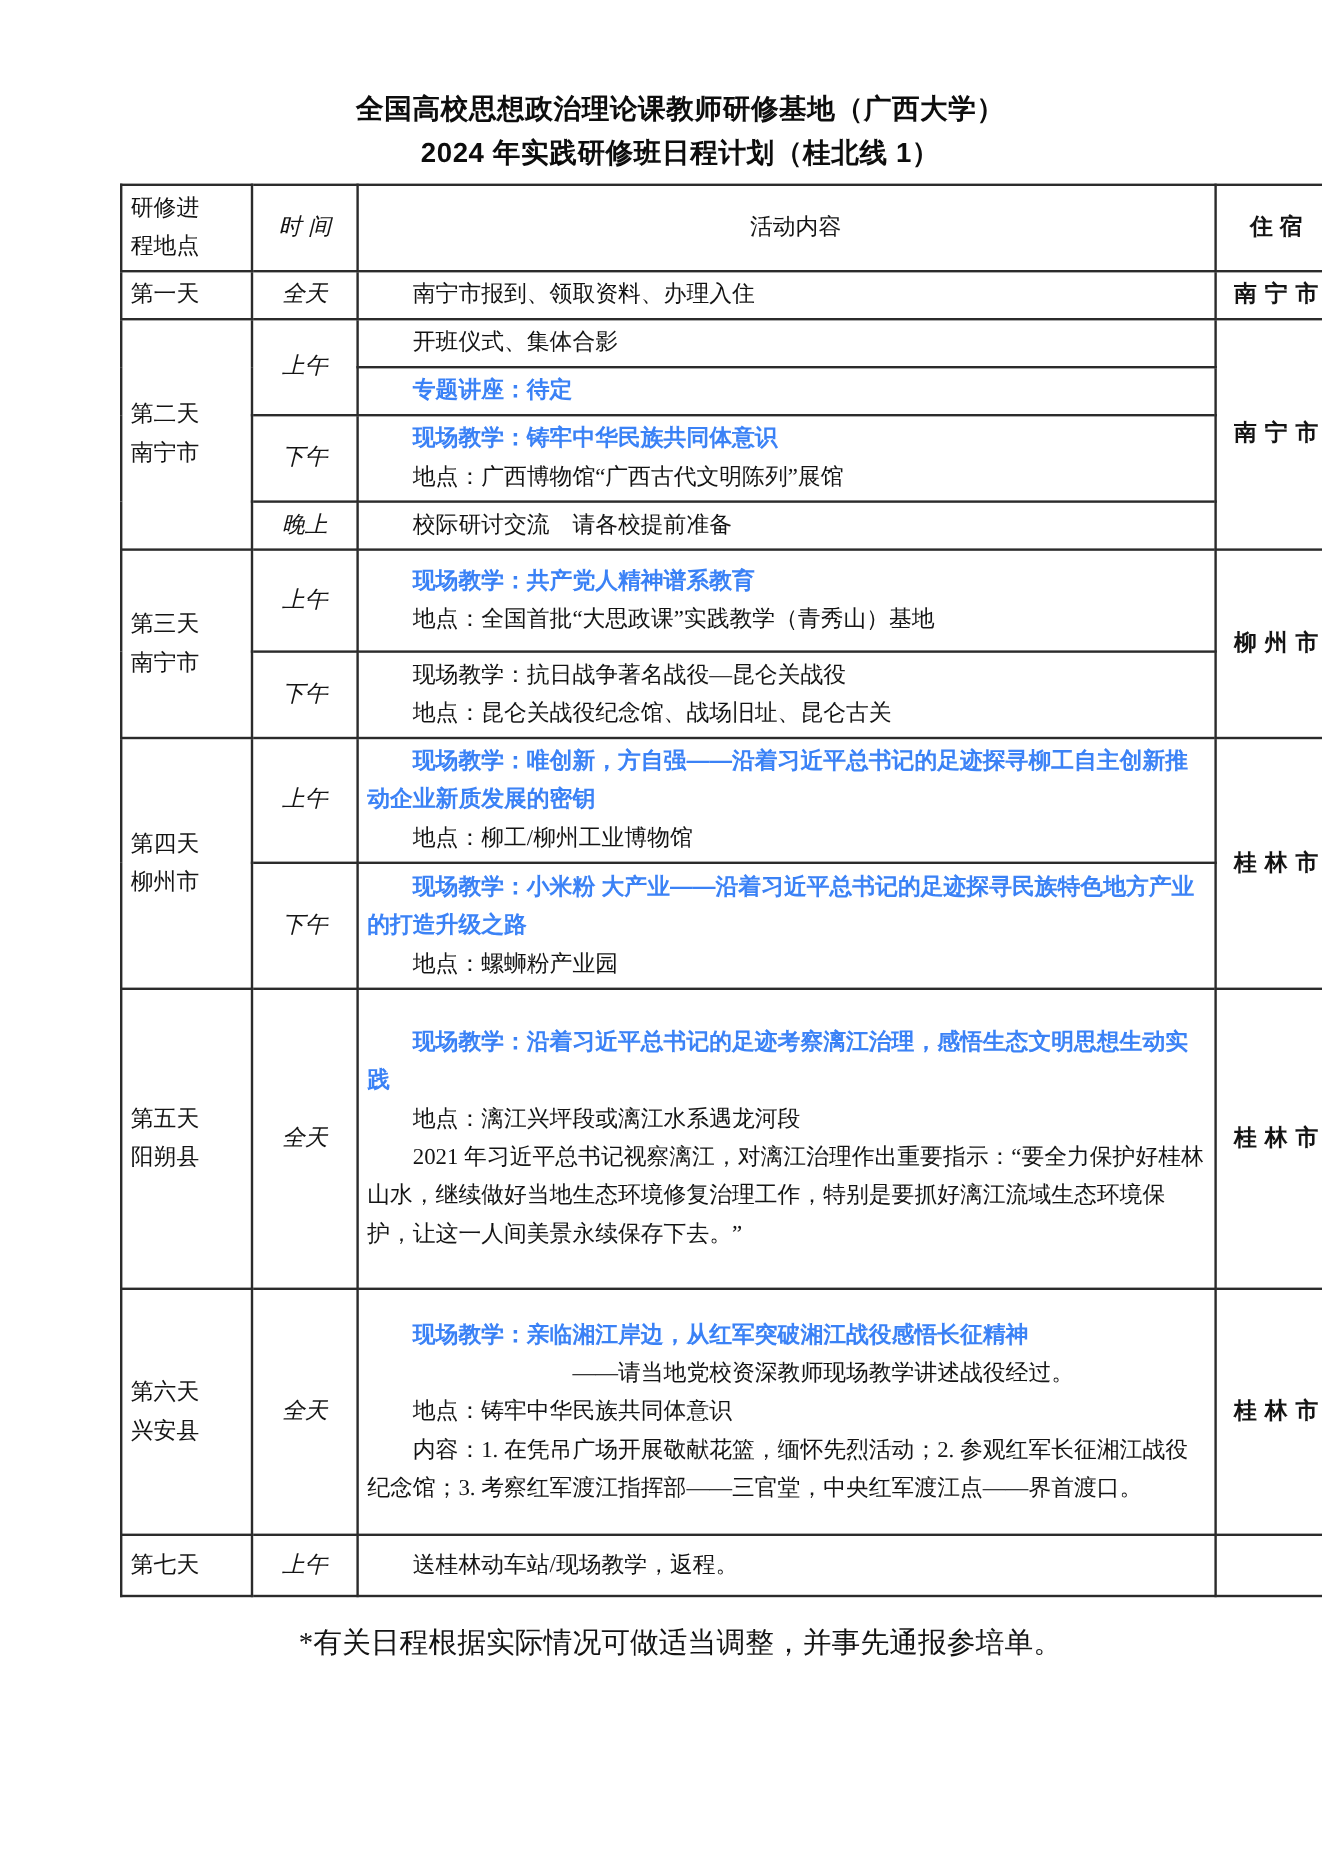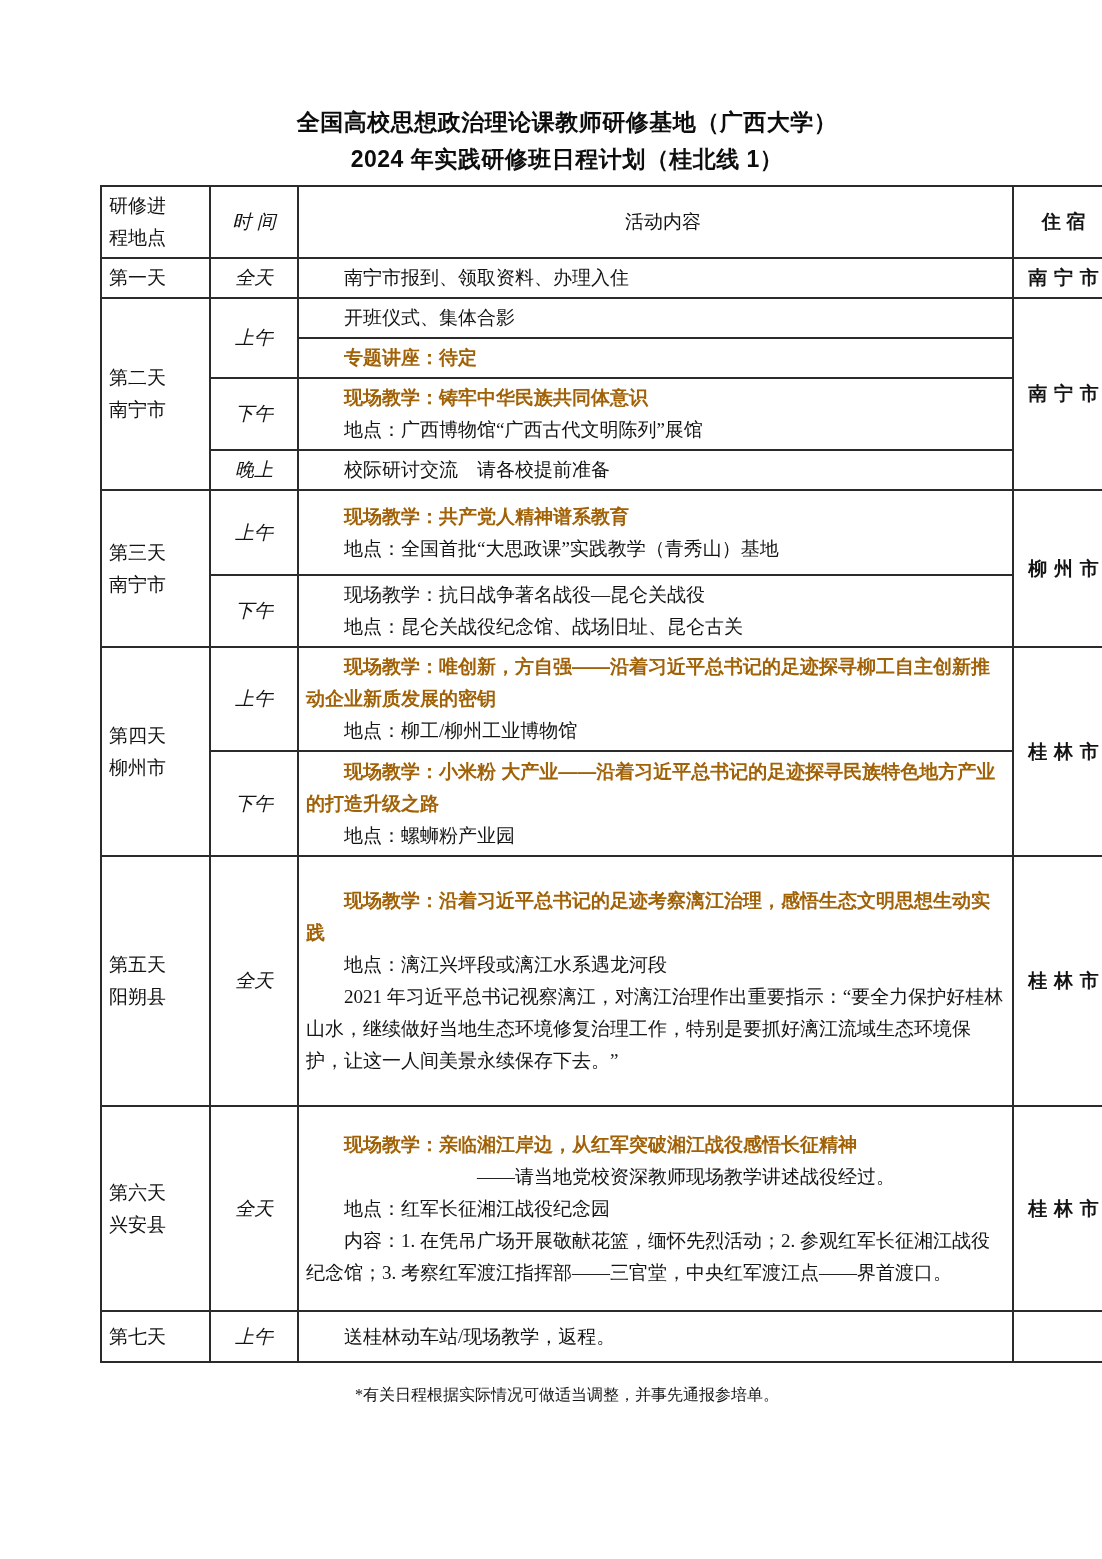--- a/index.html
+++ b/index.html
@@ -5,21 +5,21 @@
   html,body { margin:0; padding:0; background:#e8e8e8; }
   .page {
     position:relative;
     width:1102px; height:1559px;
     margin:0 auto;
     background:#ffffff;
     font-family:"Liberation Serif","DejaVu Serif",serif;
     color:#141414;
     overflow:hidden;
   }
-  .title-block { padding-top:104px; margin-left:100px; width:934px; text-align:center; }
+  .title-block { padding-top:72px; margin-left:100px; width:934px; text-align:center; }
   .doc-title {
     font-family:"Liberation Sans","DejaVu Sans",sans-serif;
     font-weight:700; font-size:23px; line-height:37px; color:#0d0d0d;
     letter-spacing:0.5px;
   }
   table.schedule {
     margin-left:100px; margin-top:7px;
     width:934px; table-layout:fixed;
     border-collapse:collapse;
   }
@@ -35,33 +35,33 @@
   .c3 { width:684px; }
   .c4 { width:85px;  text-align:center;font-weight:bold; }
   .stay { letter-spacing:0.35em; text-indent:0.35em; }
   .th-sp { letter-spacing:0.3em; text-indent:0.3em; }
   .pre { white-space:pre-line; }
   .p { text-indent:2em; }
   .sub { text-indent:9em; }
   .b {
     font-weight:700;
     font-family:"Liberation Sans","DejaVu Sans",sans-serif;
-    color:#a16207;
+    color:#3b82f6;
   }
   
   .h-head {height:70px;} .h-d1 {height:33px;}
   .h-2a {height:36px;} .h-2b {height:40px;} .h-2c {height:70px;} .h-2d {height:38px;padding-left:34px;}
   .h-3a {height:85px;} .h-3b {height:70px;}
   .h-4a {height:102px;} .h-4b {height:105px;}
   .h-5 {height:250px;} .h-6 {height:205px;} .h-7 {height:51px;}
   .footnote {
     margin-left:100px; width:934px;
     margin-top:22px;
     text-align:center;
-    font-size:16px; color:#141414;
+    font-size:24px; color:#141414;
   }
 </style>
 </head>
 <body>
 
 <div class="page">
 
   <div class="title-block">
     <div class="doc-title">全国高校思想政治理论课教师研修基地（广西大学）</div>
     <div class="doc-title">2024 年实践研修班日程计划（桂北线 1）</div>
@@ -163,21 +163,21 @@
       <td class="c4 stay">桂林市</td>
     </tr>
 
     <tr class="h-6">
       <td class="c1 pre">第六天
 兴安县</td>
       <td class="c2">全天</td>
       <td class="c3">
         <div class="p b">现场教学：亲临湘江岸边，从红军突破湘江战役感悟长征精神</div>
         <div class="sub">——请当地党校资深教师现场教学讲述战役经过。</div>
-        <div class="p">地点：红军长征湘江战役纪念园</div>
+        <div class="p">地点：铸牢中华民族共同体意识</div>
         <div class="p">内容：1. 在凭吊广场开展敬献花篮，缅怀先烈活动；2. 参观红军长征湘江战役纪念馆；3. 考察红军渡江指挥部——三官堂，中央红军渡江点——界首渡口。</div>
       </td>
       <td class="c4 stay">桂林市</td>
     </tr>
 
     <tr class="h-7">
       <td class="c1">第七天</td>
       <td class="c2">上午</td>
       <td class="c3">
             <div class="p">送桂林动车站/现场教学，返程。</div>

